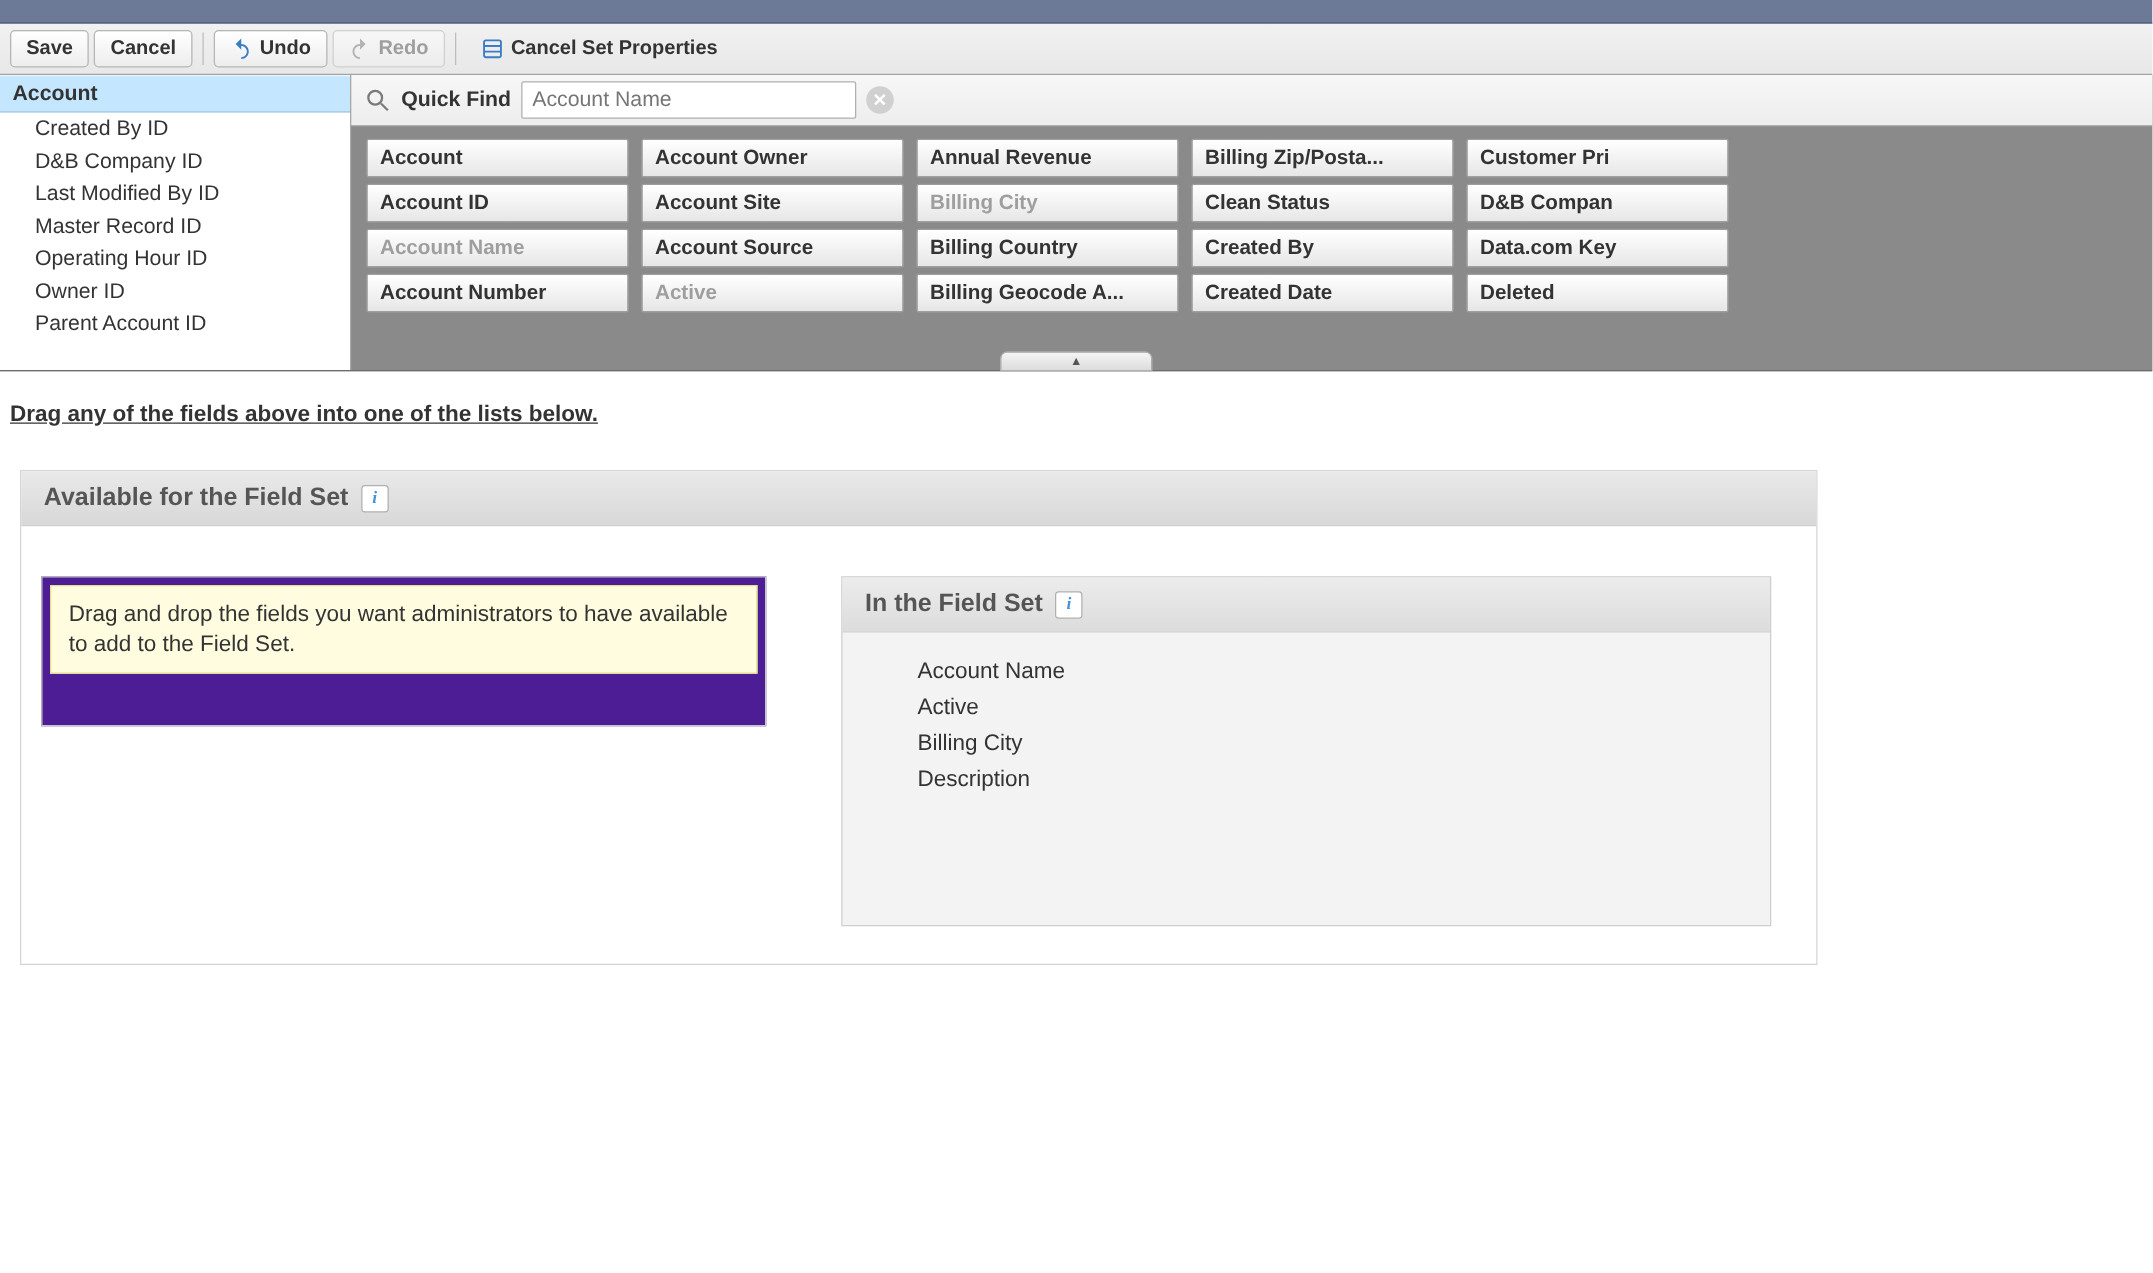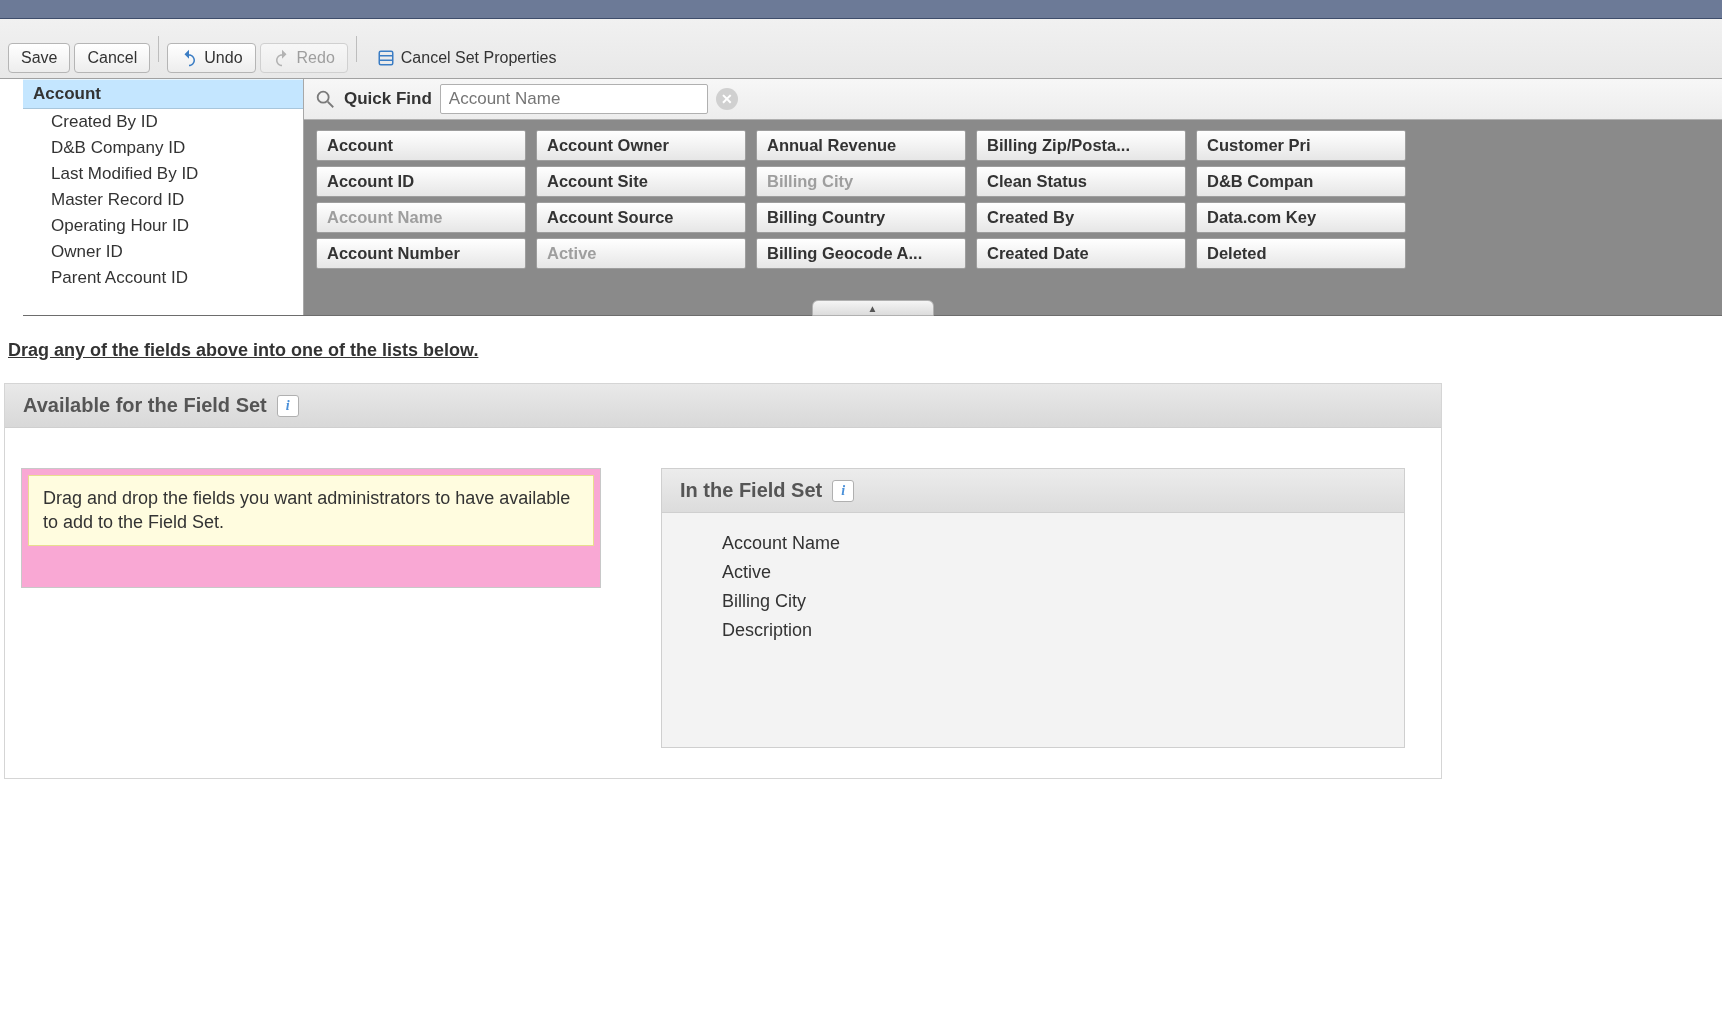--- a/index.html
+++ b/index.html
@@ -35,49 +35,47 @@
     height: 26px;
     background: #bdbdbd;
     margin: 0 4px;
   }
   .tb-btn {
     display: flex;
     align-items: center;
     gap: 6px;
     padding: 5px 12px;
     font-size: 16px;
-    font-weight: normal;
+    font-weight: bold;
     color: #333;
     background: linear-gradient(#ffffff, #ededed);
     border: 1px solid #b5b5b5;
     border-radius: 4px;
     cursor: pointer;
     user-select: none;
-    margin-top: 19px;
   }
   .tb-btn.disabled {
     color: #9e9e9e;
     background: linear-gradient(#f7f7f7, #ececec);
     border-color: #d0d0d0;
     cursor: default;
   }
   .icon-undo, .icon-redo, .icon-props {
     width: 18px;
     height: 18px;
     display: inline-block;
   }
 
   
   .palette {
     display: flex;
     align-items: stretch;
     background: #8a8a8a;
     border-bottom: 1px solid #6d6d6d;
     position: relative;
-    margin-left: 23px;
   }
   
   .obj-tree {
     width: 280px;
     background: #fff;
     border-right: 1px solid #a8a8a8;
     overflow: hidden;
     height: 236px;
   }
   .obj-tree .tree-header {
@@ -198,21 +196,21 @@
   
   .main-instruction {
     font-size: 18px;
     font-weight: bold;
     padding: 24px 8px 18px 8px;
     text-decoration: underline;
   }
 
   
   .drop-panels {
-    margin: 4px;
+    margin: 16px;
     width: 1436px;
     border: 1px solid #d5d5d5;
   }
   .panel-header {
     display: flex;
     align-items: center;
     gap: 10px;
     padding: 10px 18px;
     background: linear-gradient(#e9e9e9, #d8d8d8);
     font-size: 20px;
@@ -239,21 +237,21 @@
     display:flex;
     gap: 60px;
     padding: 40px 16px 30px 16px;
     min-height: 260px;
   }
   .avail-box {
     width: 580px;
     border: 1px solid #c8c8c8;
     padding: 6px;
     box-sizing: border-box;
-    background: #f9a8d4;
+    background: #4c1d95;
     height:120px;
   }
   .hint {
     border: 1px solid #e8dd8e;
     background: #fffcdf;
     padding: 10px 14px;
     font-size: 18px;
     color: #333;
     line-height:1.35;
   }

